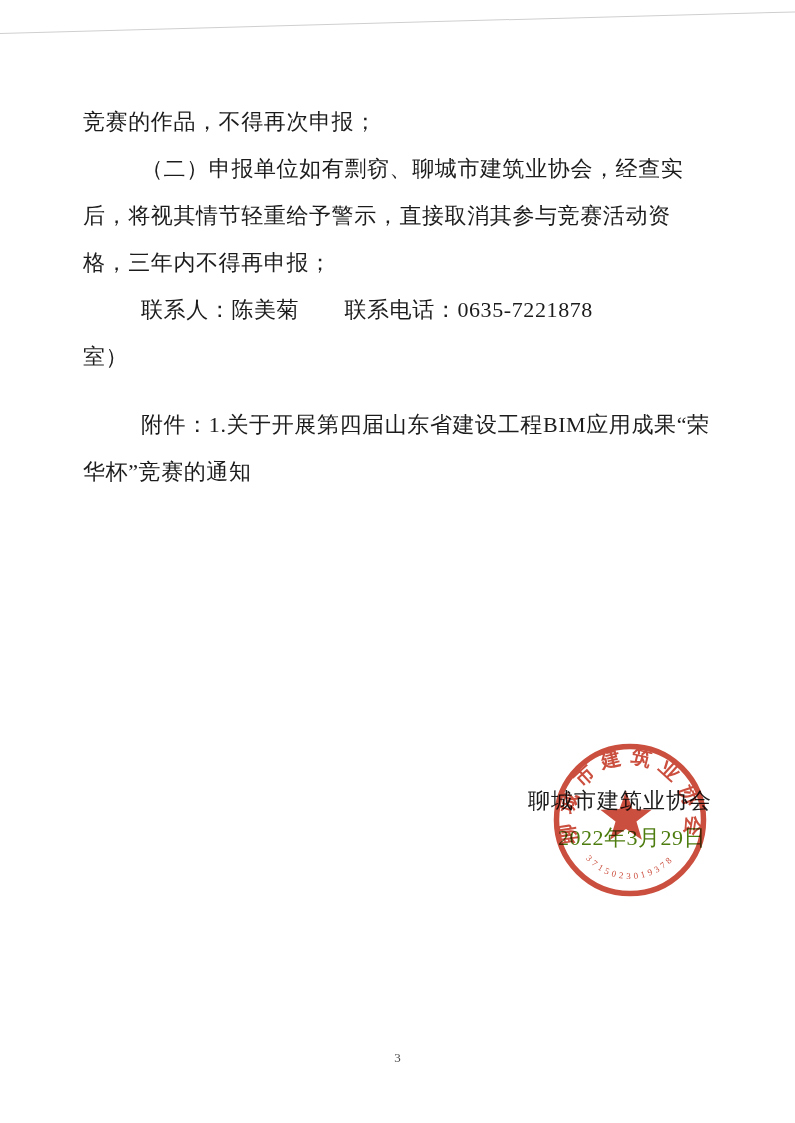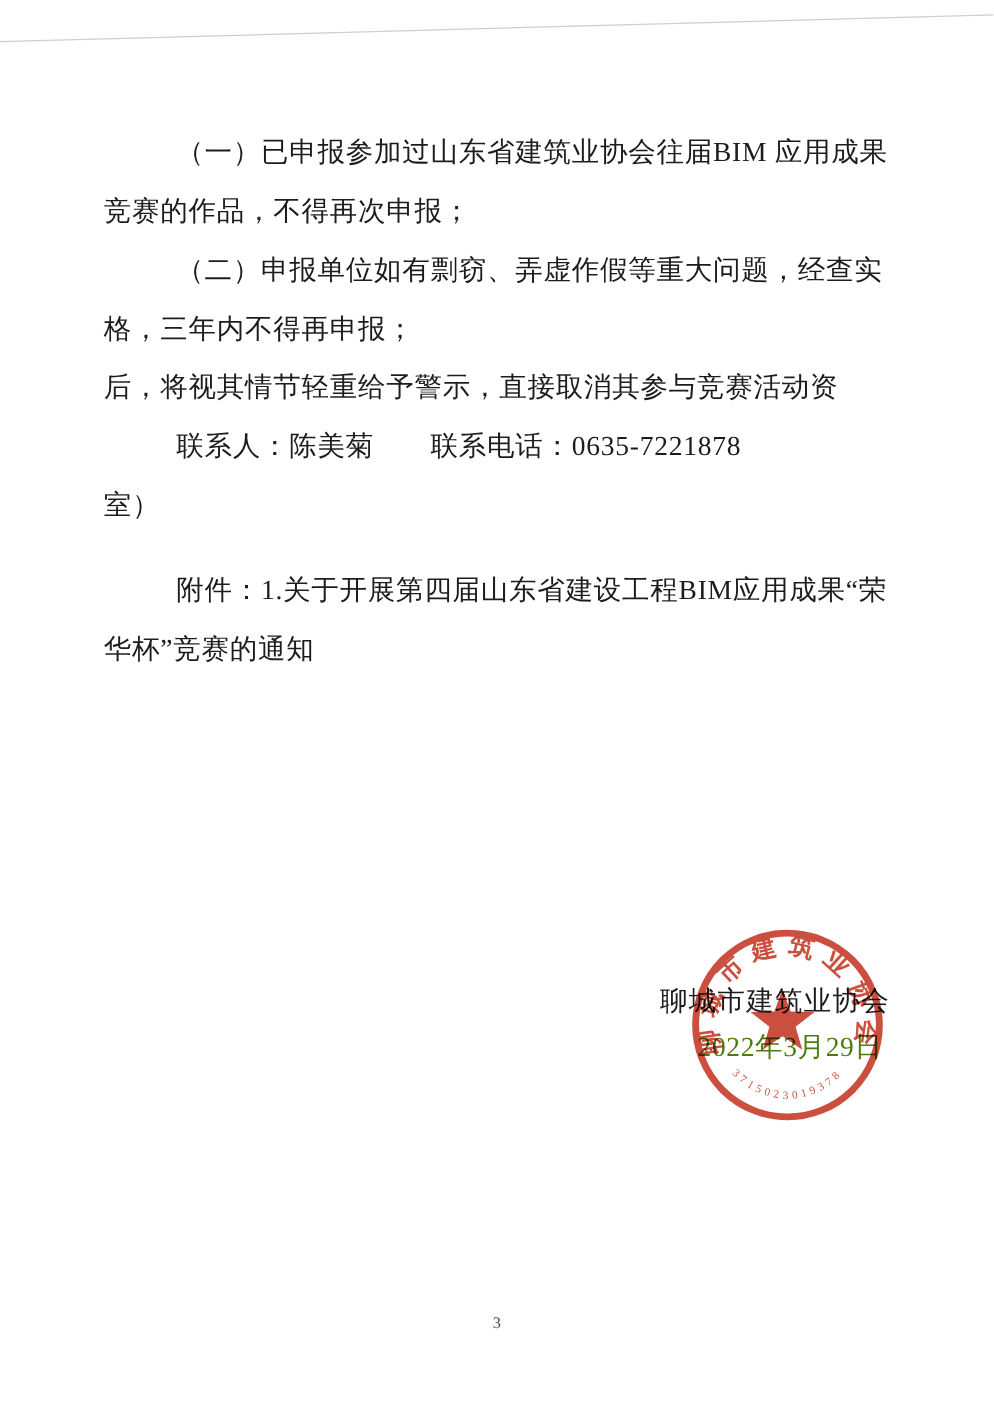--- a/index.html
+++ b/index.html
@@ -92,25 +92,24 @@
   }
 </style>
 </head>
 <body>
 
 <div class="page">
 
   <div class="scan-line"></div>
 
   <div class="body-text">
-    <div class="line indent">（一）已申报参加过山东省建筑业协会往届BIM 应用成果</div>
     <div class="line">竞赛的作品，不得再次申报；</div>
-    <div class="line indent">（二）申报单位如有剽窃、弄虚作假等重大问题，经查实</div>
+    <div class="line indent">（二）申报单位如有剽窃、聊城市建筑业协会，经查实</div>
+    <div class="line">后，将视其情节轻重给予警示，直接取消其参与竞赛活动资</div>
     <div class="line">格，三年内不得再申报；</div>
-    <div class="line">后，将视其情节轻重给予警示，直接取消其参与竞赛活动资</div>
     <div class="line indent">联系人：陈美菊　　联系电话：0635-7221878</div>
     <div class="line">室）</div>
     <div class="line indent gap-before">附件：1.关于开展第四届山东省建设工程BIM应用成果“荣</div>
     <div class="line">华杯”竞赛的通知</div>
   </div>
 
   <div class="signature-org">聊城市建筑业协会</div>
   <div class="signature-date">2022年3月29日</div>
 
   <svg class="seal" viewBox="0 0 160 160" xmlns="http://www.w3.org/2000/svg">

